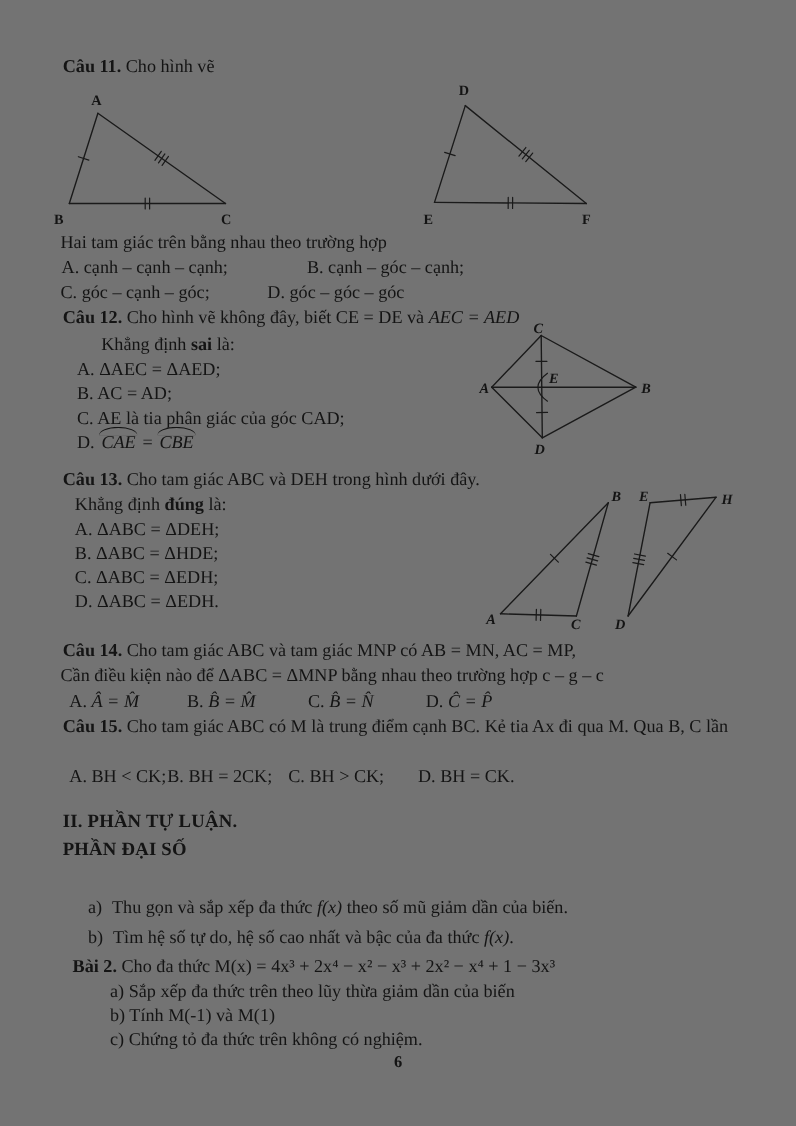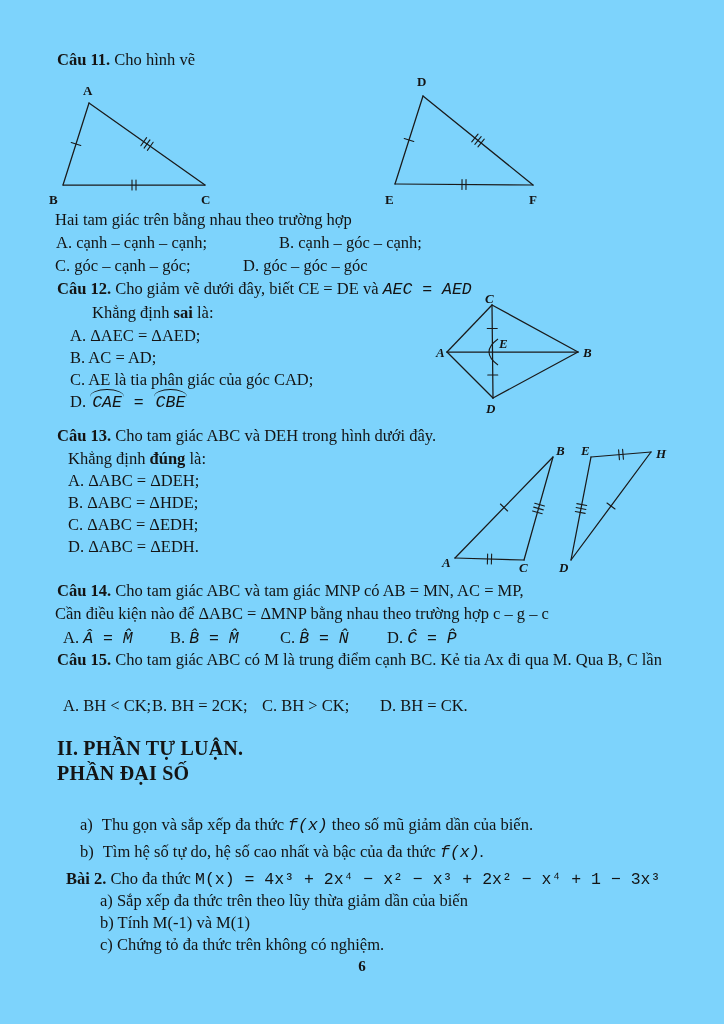--- a/index.html
+++ b/index.html
@@ -1,26 +1,26 @@
 <!DOCTYPE html>
 <html><head>
 <meta charset="utf-8">
 <style>
   html,body{margin:0;padding:0;background:#ffffff;}
   .page{
-    position:relative;width:724px;height:1024px;background:#7dd3fc;
+    position:relative;width:724px;height:1024px;background:#737373;
     font-family:"Liberation Serif",serif;font-size:16.5px;color:#141414;
     overflow:hidden;
   }
   .abs{position:absolute;white-space:nowrap;}
   .b{font-weight:bold;}
   .i{font-style:italic;}
-  .math{font-family:Liberation Mono, monospace;}
+  .math{font-family:Liberation Serif, serif;}
   .num{margin-right:9px;}
-  .sec{font-size:20px;font-weight:bold;letter-spacing:.2px;}
+  .sec{font-size:17px;font-weight:bold;letter-spacing:.2px;}
   .fig{position:absolute;}
   .fig-label{font-family:"Liberation Serif",serif;font-size:13px;fill:#141414;}
   .fig-label.bold{font-weight:bold;}
   .fig-label.italic{font-style:italic;font-weight:bold;}
   .hat{position:relative;display:inline-block;font-style:italic;padding:0 2px;}
   .hat::before{
     content:"";position:absolute;left:0;right:0;top:-4px;height:7px;
     border-top:1.6px solid #141414;border-radius:50% 50% 0 0 / 100% 100% 0 0;
   }
   .pgnum{left:0;right:0;text-align:center;font-weight:bold;font-size:15px;}
@@ -60,21 +60,21 @@
       <text x="10" y="138" class="fig-label bold">E</text>
       <text x="154" y="138" class="fig-label bold">F</text>
     </svg>
 
   <div class="abs" style="left:56px;top:233px">A. cạnh – cạnh – cạnh;</div>
   <div class="abs" style="left:55px;top:210px">Hai tam giác trên bằng nhau theo trường hợp</div>
   <div class="abs" style="left:279px;top:233px">B. cạnh – góc – cạnh;</div>
   <div class="abs" style="left:55px;top:256px">C. góc – cạnh – góc;</div>
   <div class="abs" style="left:243px;top:256px">D. góc – góc – góc</div>
 
-  <div class="abs" style="left:57px;top:279px"><span class="b">Câu 12.</span><span> Cho giảm vẽ dưới đây, biết CE = DE và </span><span class="i math">AEC = AED</span></div>
+  <div class="abs" style="left:57px;top:279px"><span class="b">Câu 12.</span><span> Cho hình vẽ không đây, biết CE = DE và </span><span class="i math">AEC = AED</span></div>
   <div class="abs" style="left:92px;top:303px"><span>Khẳng định </span><span class="b">sai</span><span> là:</span></div>
   <div class="abs" style="left:70px;top:326px">A. ΔAEC = ΔAED;</div>
   <div class="abs" style="left:70px;top:348px">B. AC = AD;</div>
   <div class="abs" style="left:70px;top:370px">C. AE là tia phân giác của góc CAD;</div>
   <div class="abs" style="left:70px;top:392px"><span>D. </span><span class="hat math">CAE</span><span class="math"> = </span><span class="hat math">CBE</span></div>
 
   <svg class="fig" viewBox="0 0 205 125" style="left: 435px; top: 292px; width: 205px; height: 125px;">
       <line x1="12" y1="60" x2="57" y2="13" stroke="#1a1a1a" stroke-width="1.25" stroke-linecap="round"></line>
       <line x1="57" y1="13" x2="143" y2="60" stroke="#1a1a1a" stroke-width="1.25" stroke-linecap="round"></line>
       <line x1="143" y1="60" x2="58" y2="106" stroke="#1a1a1a" stroke-width="1.25" stroke-linecap="round"></line>

